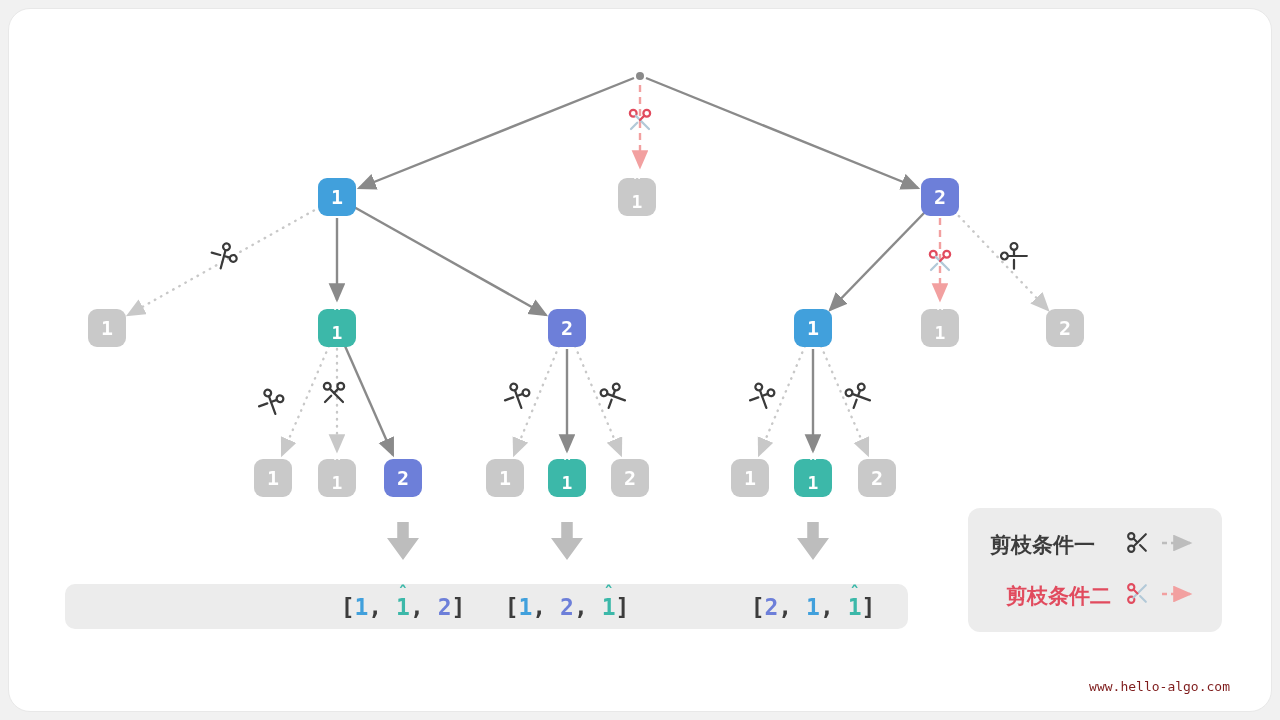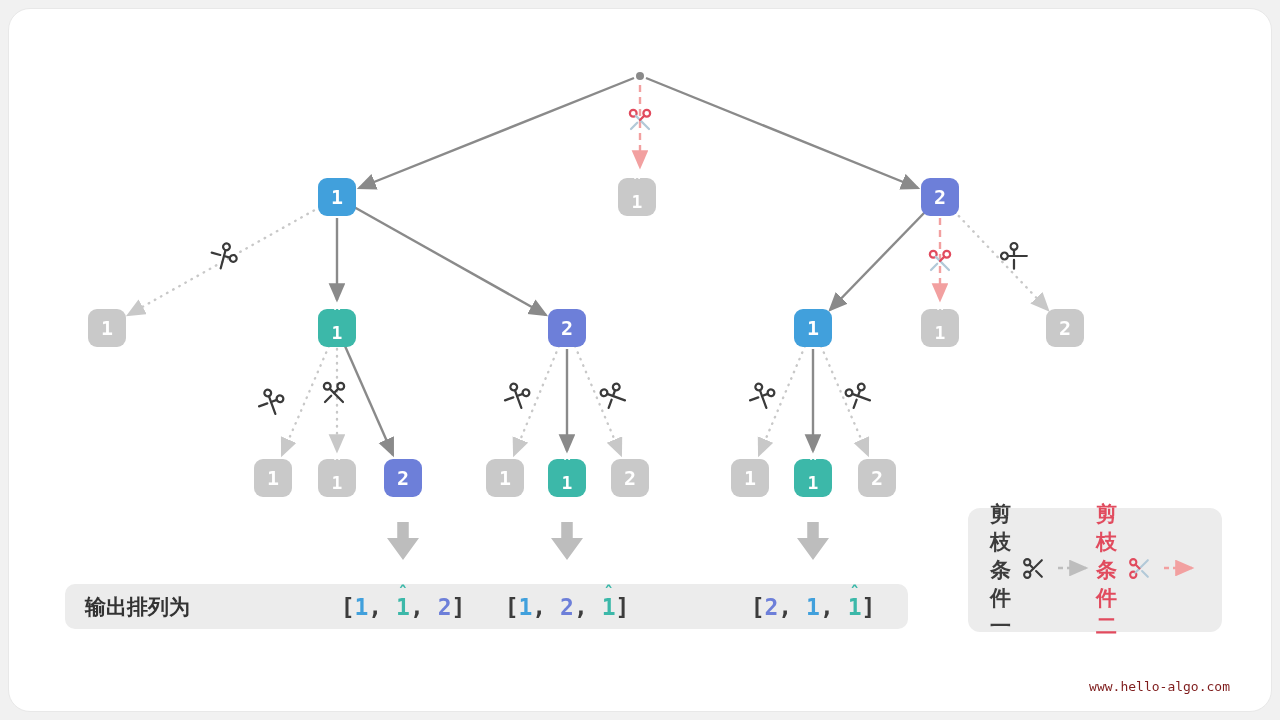--- a/index.html
+++ b/index.html
@@ -45,26 +45,26 @@
   }
   .tk-dark{color:var(--dark,#3c3c3c);}
   .tk-blue{color:var(--blue,#41a0dc);}
   .tk-indigo{color:var(--indigo,#6d7fd9);}
   .tk-teal{color:var(--teal,#3cb8a9);}
   .ptok{position:relative;display:inline-block;}
   .ptok .phat{position:absolute;top:-11px;left:50%;transform:translateX(-50%);font-size:17px;}
   .legend{
     position:absolute;left:968px;top:508px;width:254px;height:124px;
     background:var(--bar,#ececec);border-radius:12px;
-    display:flex;flex-direction:row;justify-content:space-evenly;padding:0 22px;box-sizing:border-box;
+    display:flex;flex-direction:column;justify-content:space-evenly;padding:0 22px;box-sizing:border-box;
   }
   .legend-row{display:flex;align-items:center;gap:10px;}
   .legend-label{font-weight:bold;font-size:21px;flex:1;}
   .legend-row.one .legend-label{color:var(--dark,#3c3c3c);}
-  .legend-row.two .legend-label{color:var(--red,#e14b5e);}
+  .legend-row.two .legend-label{color:var(--red,#e14b5e);margin-left:16px;}
   .watermark{
     position:absolute;right:50px;bottom:26px;
     font-family:"DejaVu Sans Mono", monospace;font-size:13px;color:#7f1d1d;
   }
 </style>
 </head>
 <body>
 
 <div class="card"></div>
 
@@ -284,21 +284,20 @@
         <line x1="8.12" y1="8.12" x2="12" y2="12"></line>
       </g>
     </svg>
 </div>
 
 <div class="block-arrow" style="left:403px;top:522px"></div>
 <div class="block-arrow" style="left:567px;top:522px"></div>
 <div class="block-arrow" style="left:813px;top:522px"></div>
 
 <div class="output-bar">
-  <div class="output-label">输出排列为</div>
 
   <div class="perm" style="left:338px"><span class="tk-dark">[</span><span class="tk-blue">1</span><span class="tk-dark">, </span><span class="ptok tk-teal"><span class="phat">ˆ</span><span>1</span></span><span class="tk-dark">, </span><span class="tk-indigo">2</span><span class="tk-dark">]</span></div>
 
   <div class="perm" style="left:502px"><span class="tk-dark">[</span><span class="tk-blue">1</span><span class="tk-dark">, </span><span class="tk-indigo">2</span><span class="tk-dark">, </span><span class="ptok tk-teal"><span class="phat">ˆ</span><span>1</span></span><span class="tk-dark">]</span></div>
 
   <div class="perm" style="left:748px"><span class="tk-dark">[</span><span class="tk-indigo">2</span><span class="tk-dark">, </span><span class="tk-blue">1</span><span class="tk-dark">, </span><span class="ptok tk-teal"><span class="phat">ˆ</span><span>1</span></span><span class="tk-dark">]</span></div>
 </div>
 
 <div class="legend">
   <div class="legend-row one">

